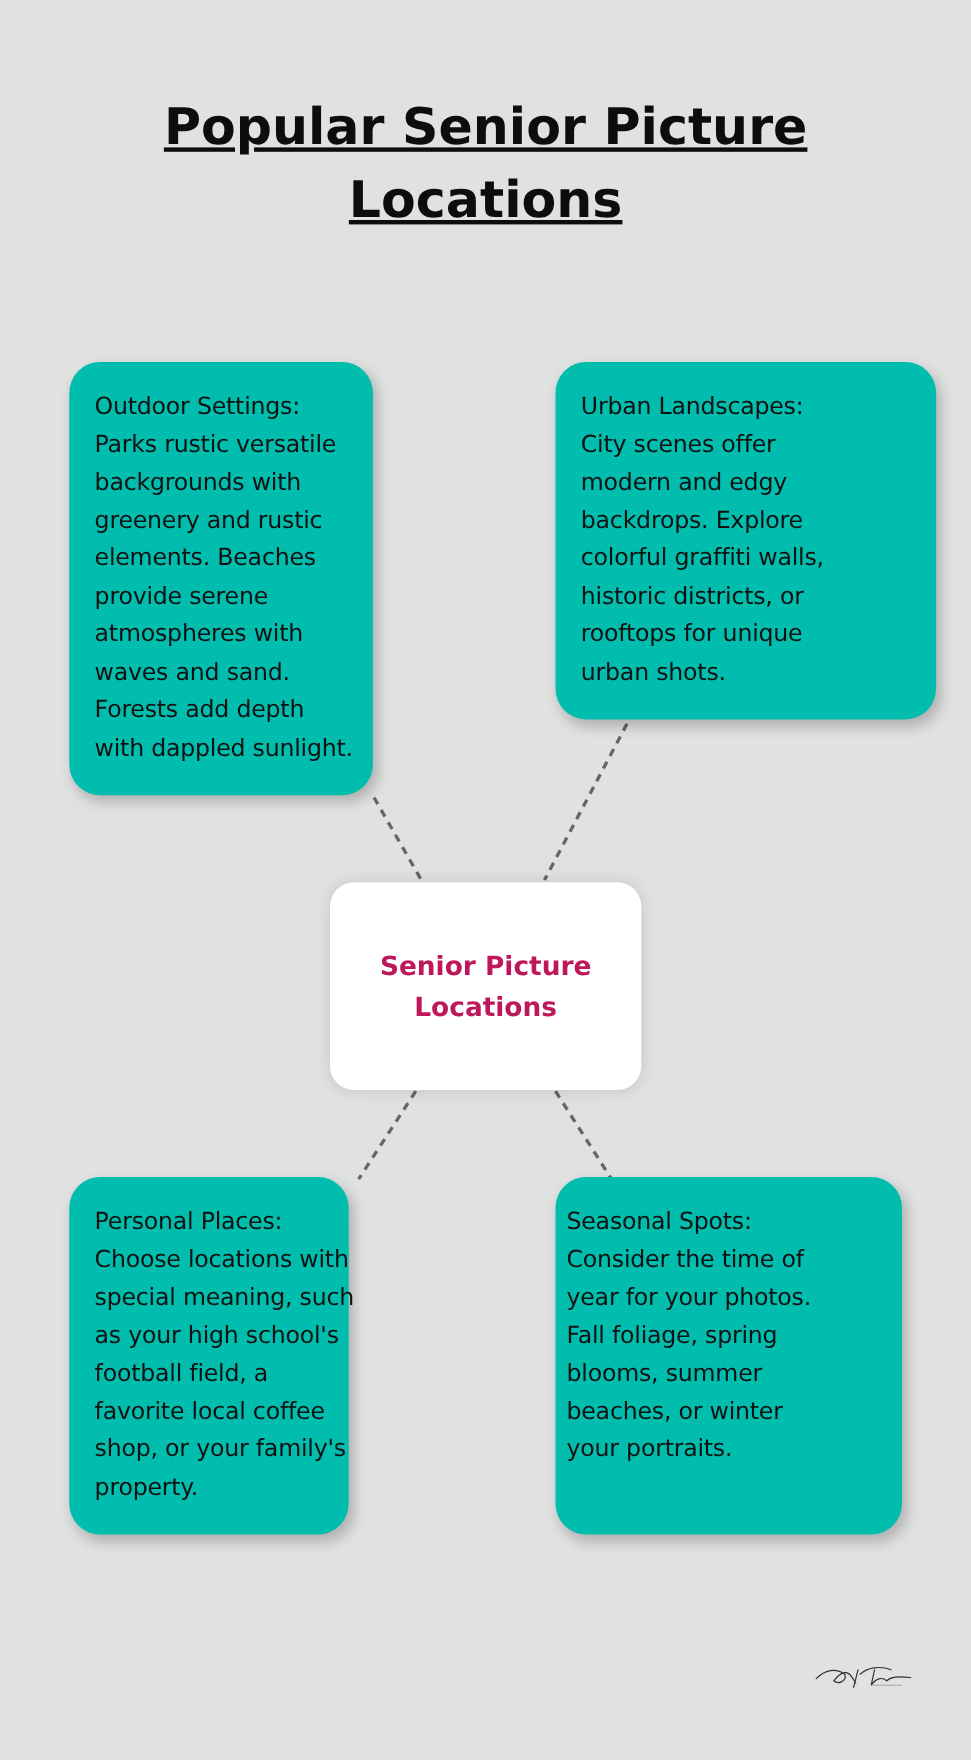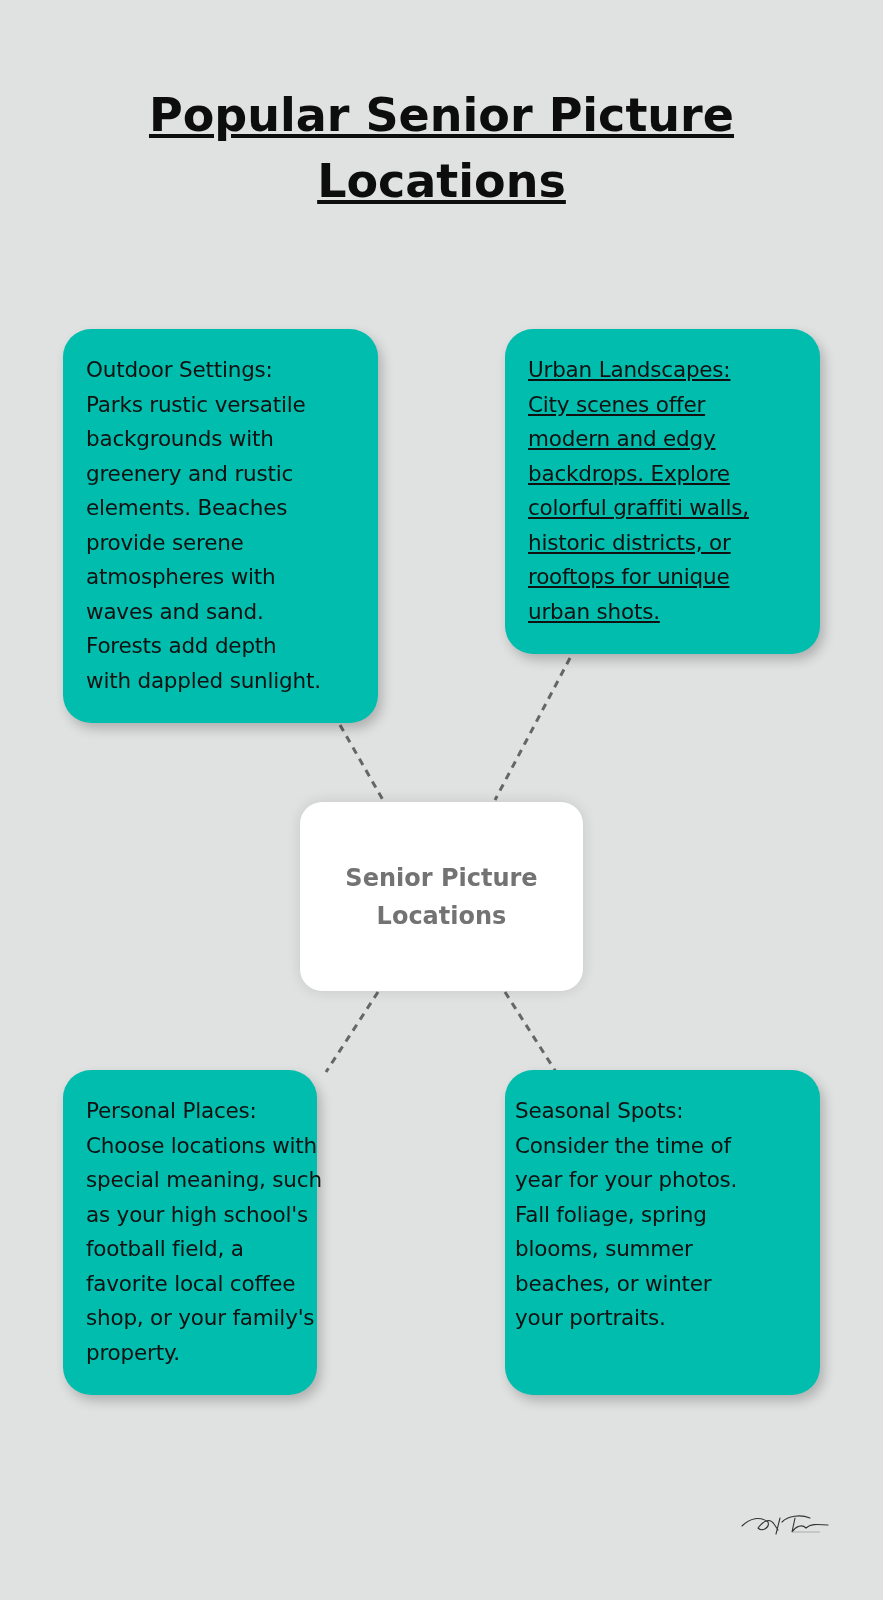--- a/index.html
+++ b/index.html
@@ -17,30 +17,30 @@
   .title span { display: block; }
   svg.lines { position: absolute; left: 0; top: 0; }
   .card {
     position: absolute; background: #00bdad; border-radius: 28px;
     box-shadow: 4px 6px 12px rgba(0,0,0,0.22);
     box-sizing: border-box; padding: 24px 22px 20px 23px;
     font-size: 21.5px; line-height: 34.5px; color: #111;
     letter-spacing: -0.2px;
   }
   .card .ln { display: block; white-space: nowrap; }
-  #c1 { left: 63px; top: 329px; width: 315px; height: 394px; }
-  #c2 { left: 505px; top: 329px; width: 315px; height: 325px; text-decoration: underline; }
+  #c1 { left: 63px; top: 329px; width: 276px; height: 394px; }
+  #c2 { left: 505px; top: 329px; width: 346px; height: 325px; }
   #c3 { left: 63px; top: 1070px; width: 254px; height: 325px; }
   #c4 { left: 505px; top: 1070px; width: 315px; height: 325px; padding-left: 10px; }
   .center {
     position: absolute; left: 300px; top: 802px; width: 283px; height: 189px;
     background: #ffffff; border-radius: 22px;
     box-shadow: 0 0 14px rgba(0,0,0,0.12);
     display: flex; flex-direction: column; align-items: center; justify-content: center;
-    font-weight: bold; font-size: 24px; line-height: 38px; text-align: center; color: #737373;
+    font-weight: bold; font-size: 24px; line-height: 38px; text-align: center; color: #be185d;
   }
   .center span { display: block; }
   .signature {
     position: absolute; left: 740px; top: 1508px; width: 90px; height: 28px;
   }
 </style>
 </head>
 <body>
 
 <h1 class="title" style="margin:0;text-decoration:underline;">

